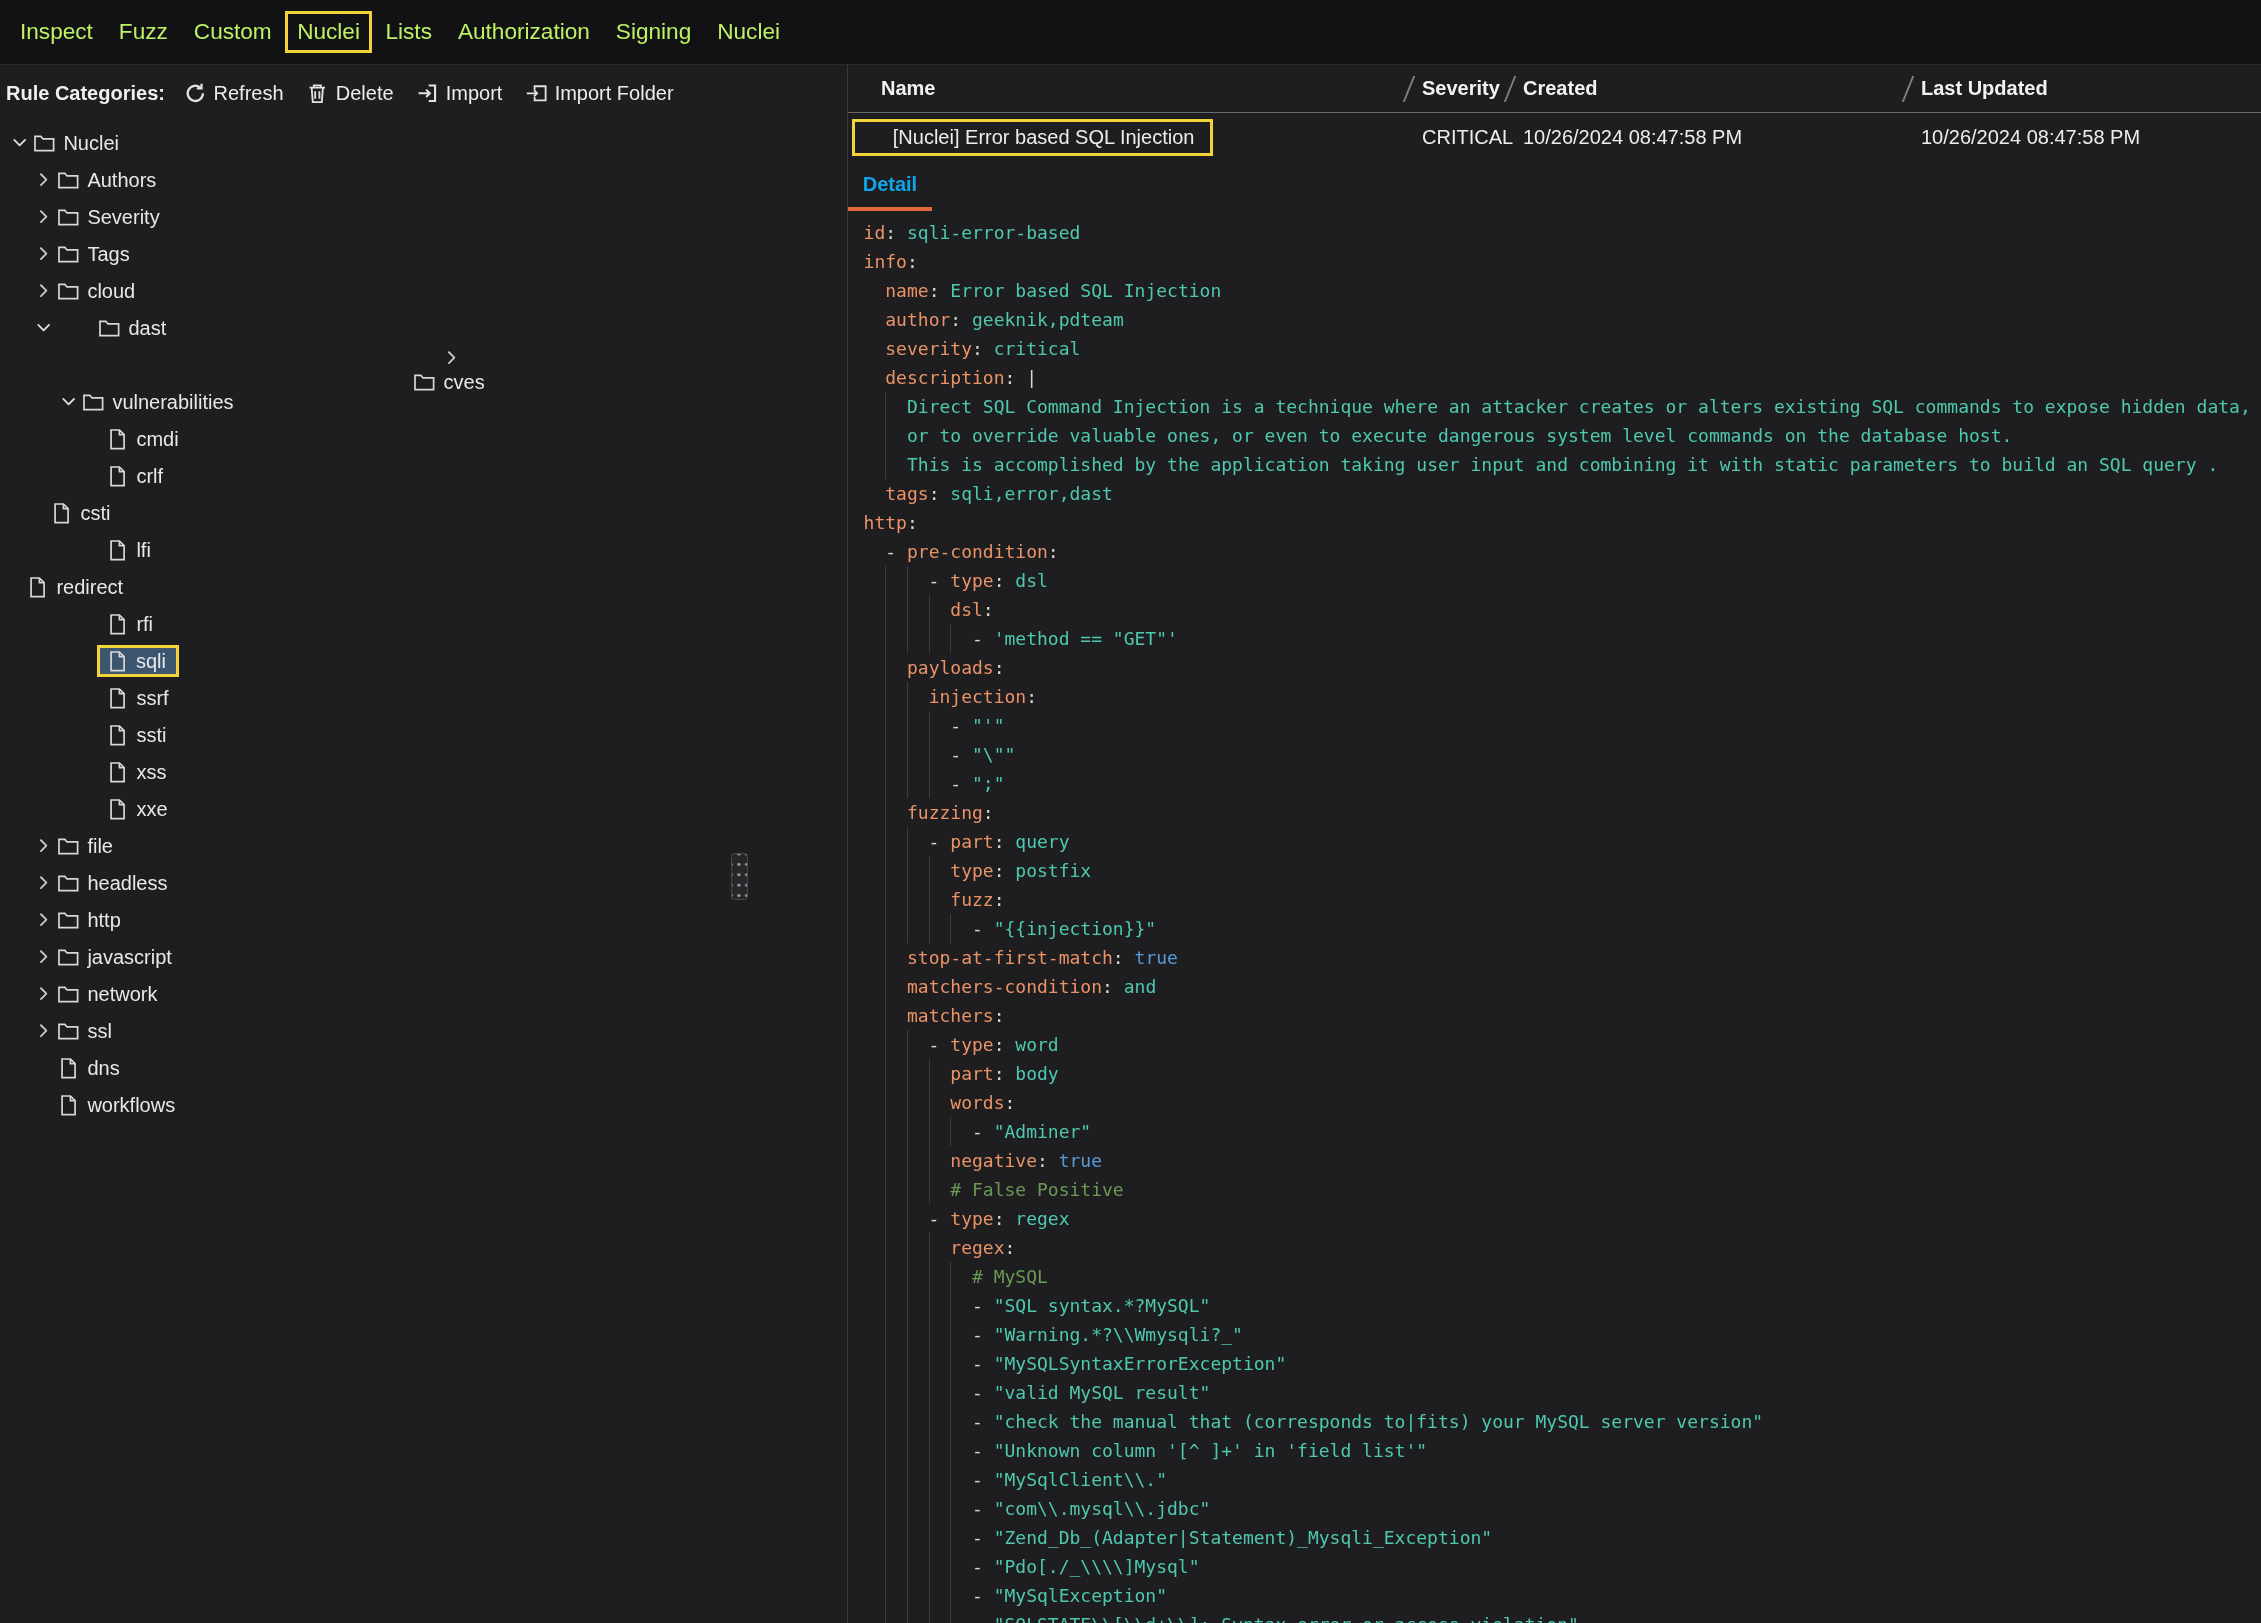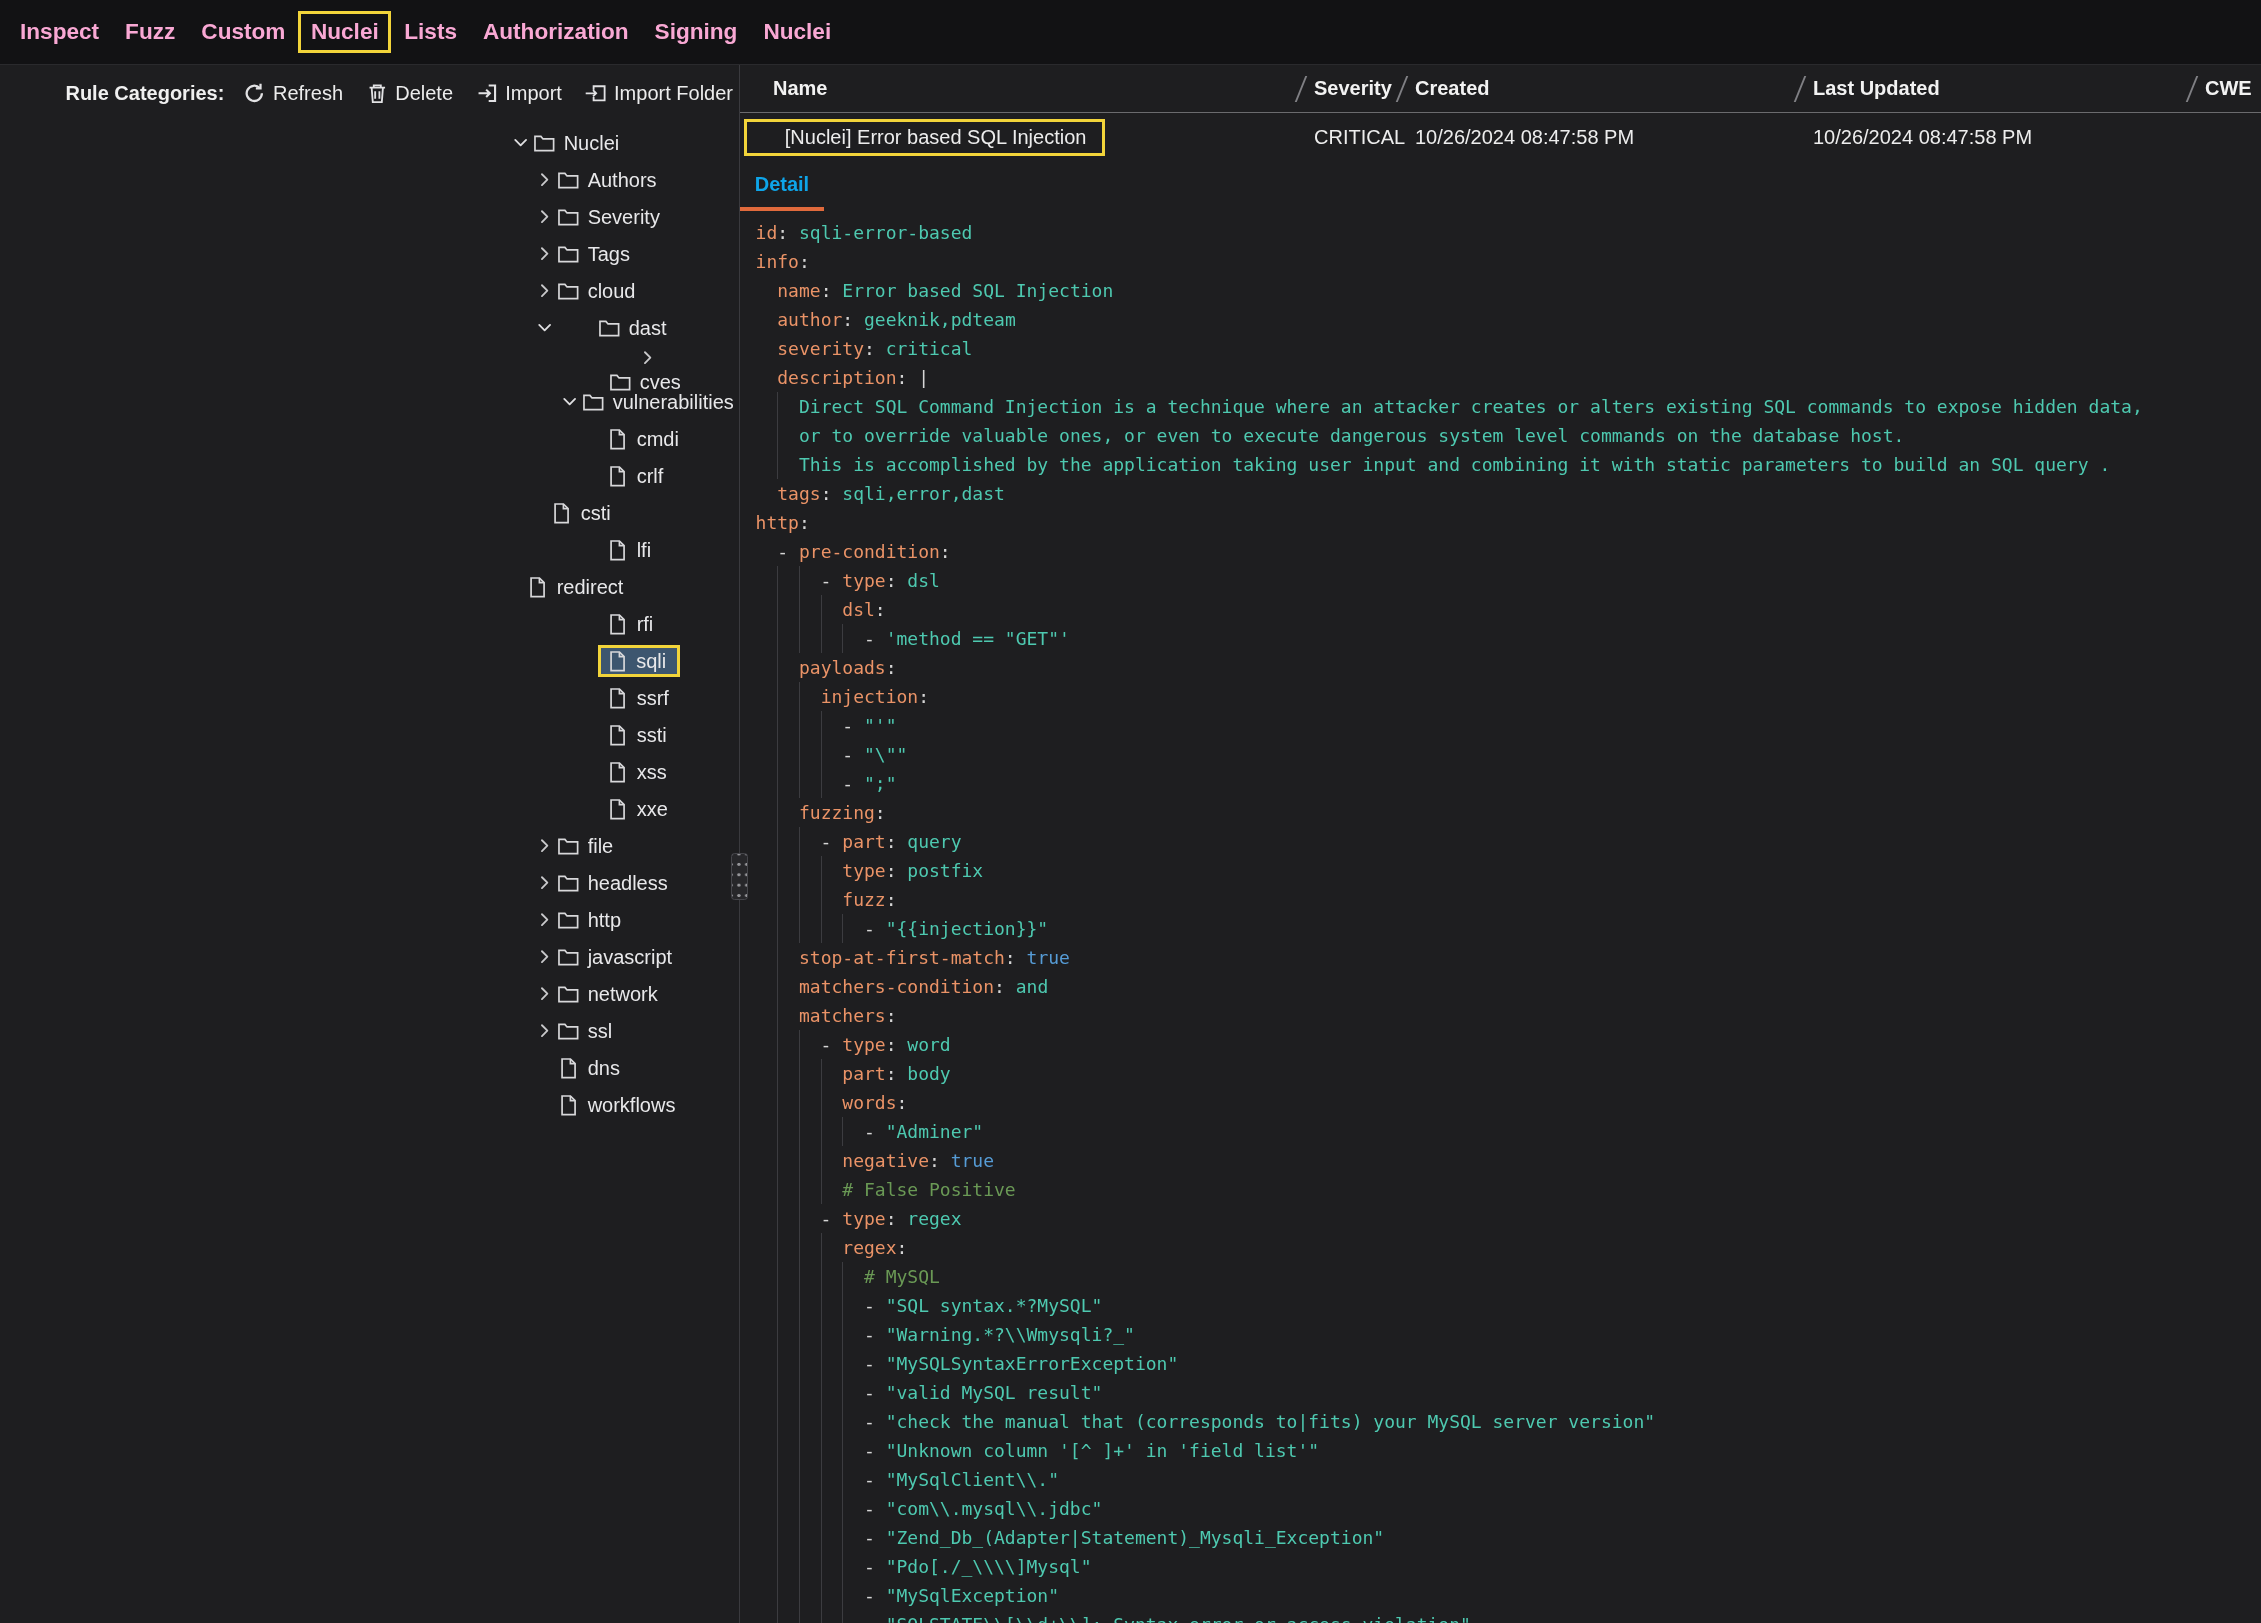--- a/index.html
+++ b/index.html
@@ -9,27 +9,27 @@
     font-family:"Liberation Sans", sans-serif;
   }
   :root {
     --hl:#f2d43a; --accent:#e06a3c; --sel:#3d566f;
     --ck:#ea9367; --cv:#4ec9b0; --cb:#569cd6; --cc:#6a9955; --cp:#d6d6d6;
   }
 
   
   .topnav { height:65px; background:#121214; display:flex; align-items:center;
             padding:0 7px; border-bottom:0.9px solid #2a2a2d; }
-  .nav-item { font-size:22.6px; font-weight:700; color:#f9a8d4; padding:8.7px 13px; white-space:nowrap; }
+  .nav-item { font-size:22.6px; font-weight:400; color:#bef264; padding:8.7px 13px; white-space:nowrap; }
   .nav-item.boxed { border:3.5px solid var(--hl); padding:5.2px 9.5px; }
 
   
   .main { position:relative; display:flex; height:calc(100% - 65px); }
-  .left { width:740px; flex:none; border-right:1.7px solid #3a3a3e;
-          display:flex; flex-direction:column; overflow:hidden;align-items:flex-end; }
+  .left { width:848px; flex:none; border-right:1.7px solid #3a3a3e;
+          display:flex; flex-direction:column; overflow:hidden; }
 
   .toolbar { height:56px; flex:none; display:flex; align-items:center; padding:0 6px; gap:19px; }
   .tb-label { font-size:20px; font-weight:700; color:#f0f0f0; white-space:nowrap; }
   .tb-btns { display:flex; gap:22.6px; align-items:center; }
   .tb-btn { display:flex; align-items:center; gap:7px; font-size:20px; color:#ececec; cursor:pointer; white-space:nowrap; }
 
   .icn { display:inline-flex; width:22.6px; height:22.6px; flex:none; }
   .icn svg { width:100%; height:100%; }
 
   

